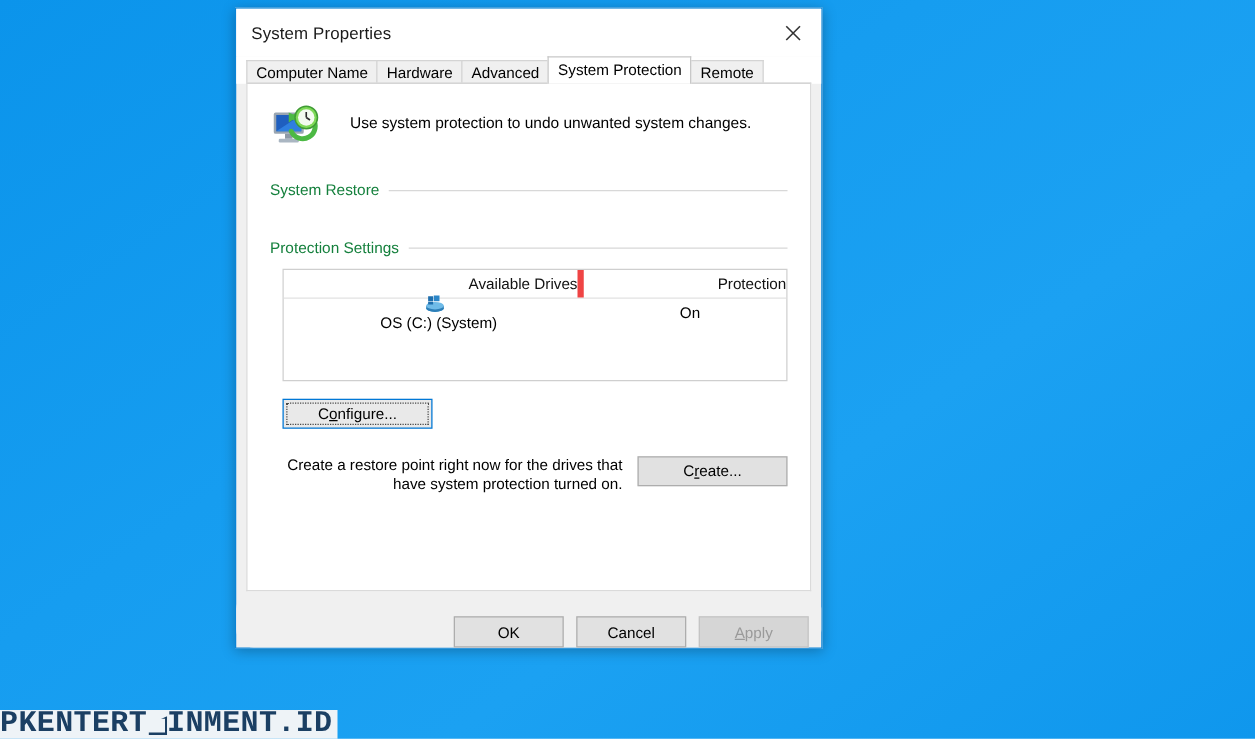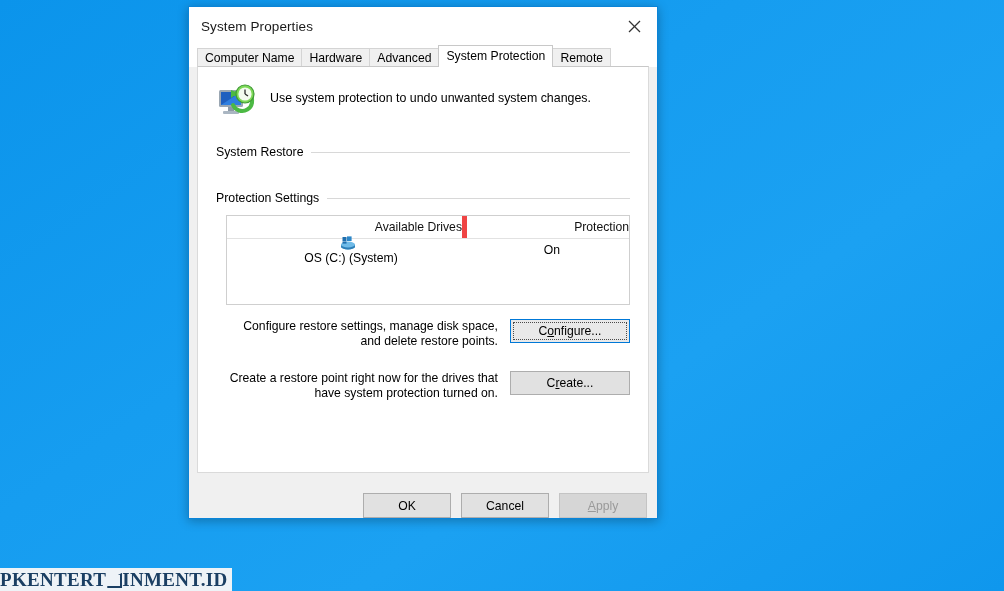--- a/index.html
+++ b/index.html
@@ -109,38 +109,38 @@
 
   .intro {
     display: flex;
     align-items: flex-start;
     padding: 14px 16px 0 18px;
   }
   .intro-icon { width: 40px; height: 40px; flex: 0 0 auto; }
   .intro-text {
     font-size: 12.4px;
     color: #000;
-    margin-left: 14px;
+    margin-left: 24px;
     margin-top: 10px;
   }
 
   
   .group {
     margin: 0 18px;
     padding-top: 6px;
   }
   .group-head {
     display: flex;
     align-items: center;
     gap: 8px;
     margin-bottom: 10px;
   }
   .group-title {
     font-size: 12.3px;
-    color: #000000;
+    color: #15803d;
     white-space: nowrap;
   }
   .group-rule {
     flex: 1 1 auto;
     height: 1px;
     background: #d8d8d8;
   }
 
   .row {
     display: flex;
@@ -254,25 +254,25 @@
     position: absolute;
     left: 0;
     bottom: 0;
     height: 23px;
     background: #eef3f7;
     display: flex;
     align-items: center;
     padding: 0 4px 0 0;
   }
   #watermark .wm-text {
-    font-size: 19px;
+    font-size: 24px;
     font-weight: bold;
     color: #1b3f63;
     letter-spacing: 0.3px;
-    font-family: Liberation Serif, serif;
+    font-family: Liberation Mono, monospace;
     line-height: 23px;
     display: flex;
     align-items: center;
   }
   .wm-glyph {
     display: inline-block;
     width: 14px;
     height: 13px;
     margin: 0 1px;
     position: relative;
@@ -360,21 +360,20 @@
                   <rect x="7" y="1.4" width="4.6" height="4.6" fill="#2b86c8"></rect>
                   <rect x="2.5" y="6.4" width="4" height="2.2" fill="#1f6fae"></rect>
                 </svg>
                 <span>OS (C:) (System)</span>
               </div>
               <div class="lv-cell c2">On</div>
             </div>
           </div>
 
           <div class="row" style="margin-top:14px;">
-            <div class="row-text" style="max-width:272px;">Configure restore settings, manage disk space, and delete restore points.</div>
             <div class="btn med focused">
                 <span>C</span>
                 <span class="ak">o</span>
                 <span>nfigure...</span>
               </div>
           </div>
 
           <div class="row" style="margin-top:22px;">
             <div class="row-text" style="max-width:272px;">Create a restore point right now for the drives that have system protection turned on.</div>
             <div class="btn med">

